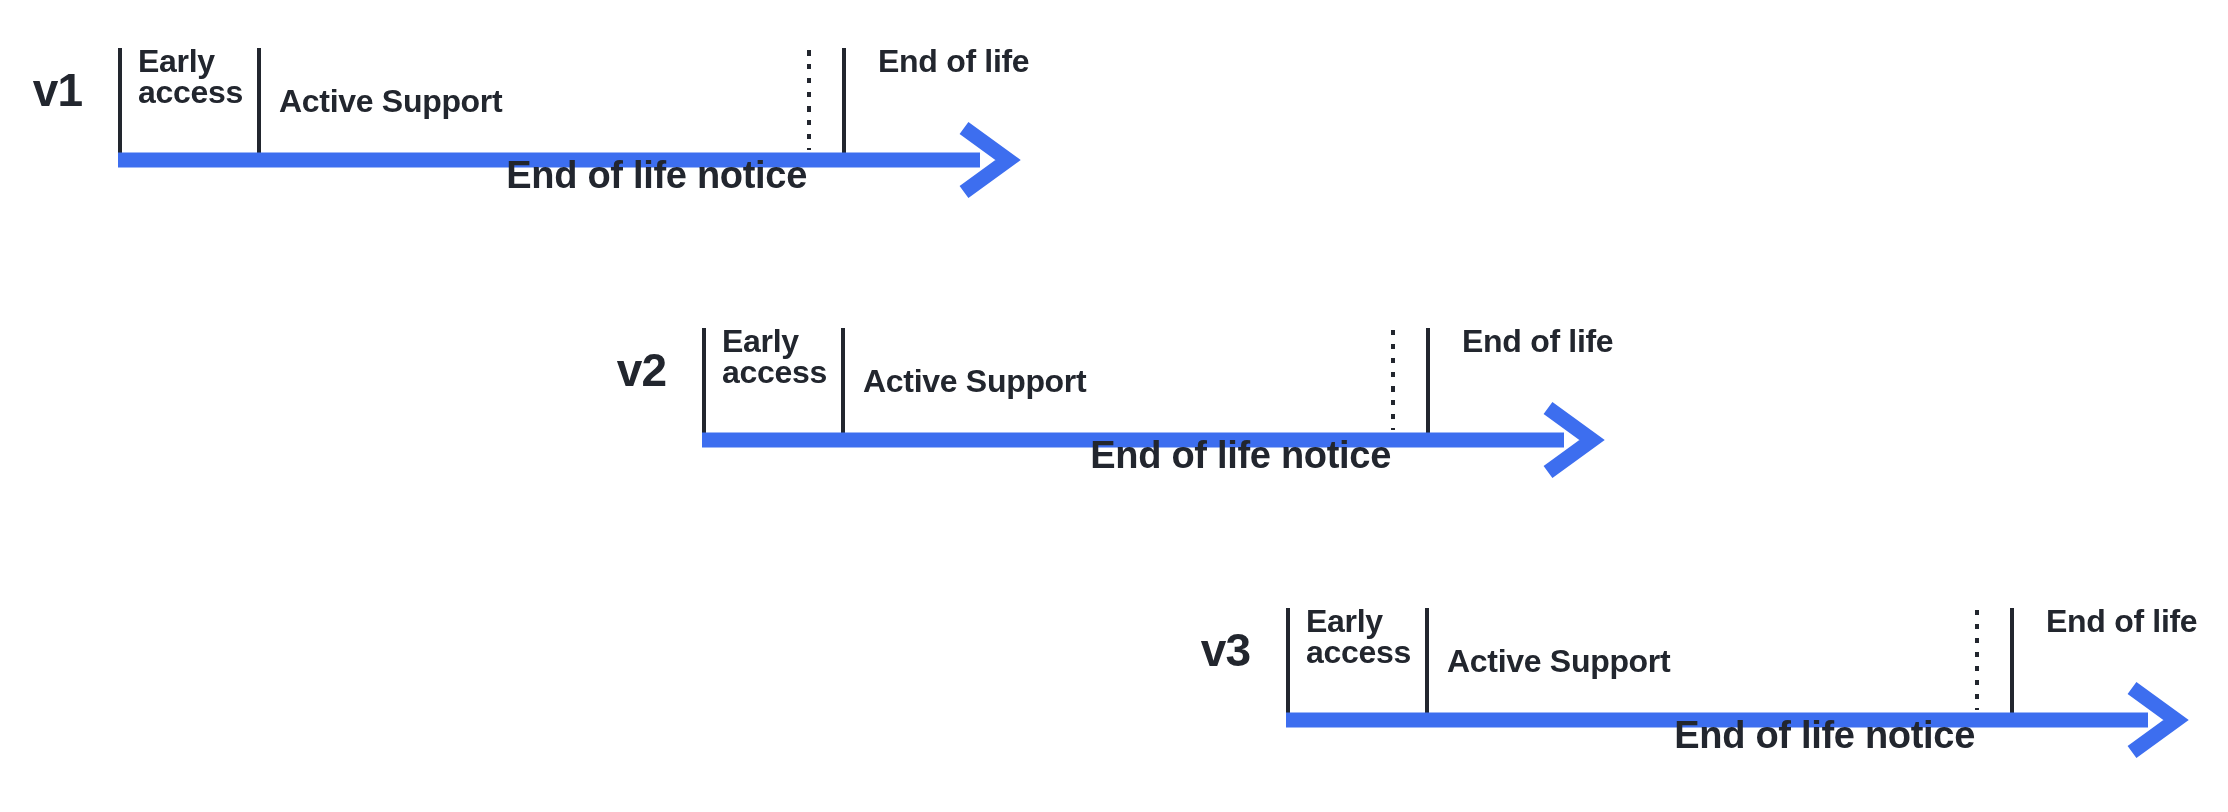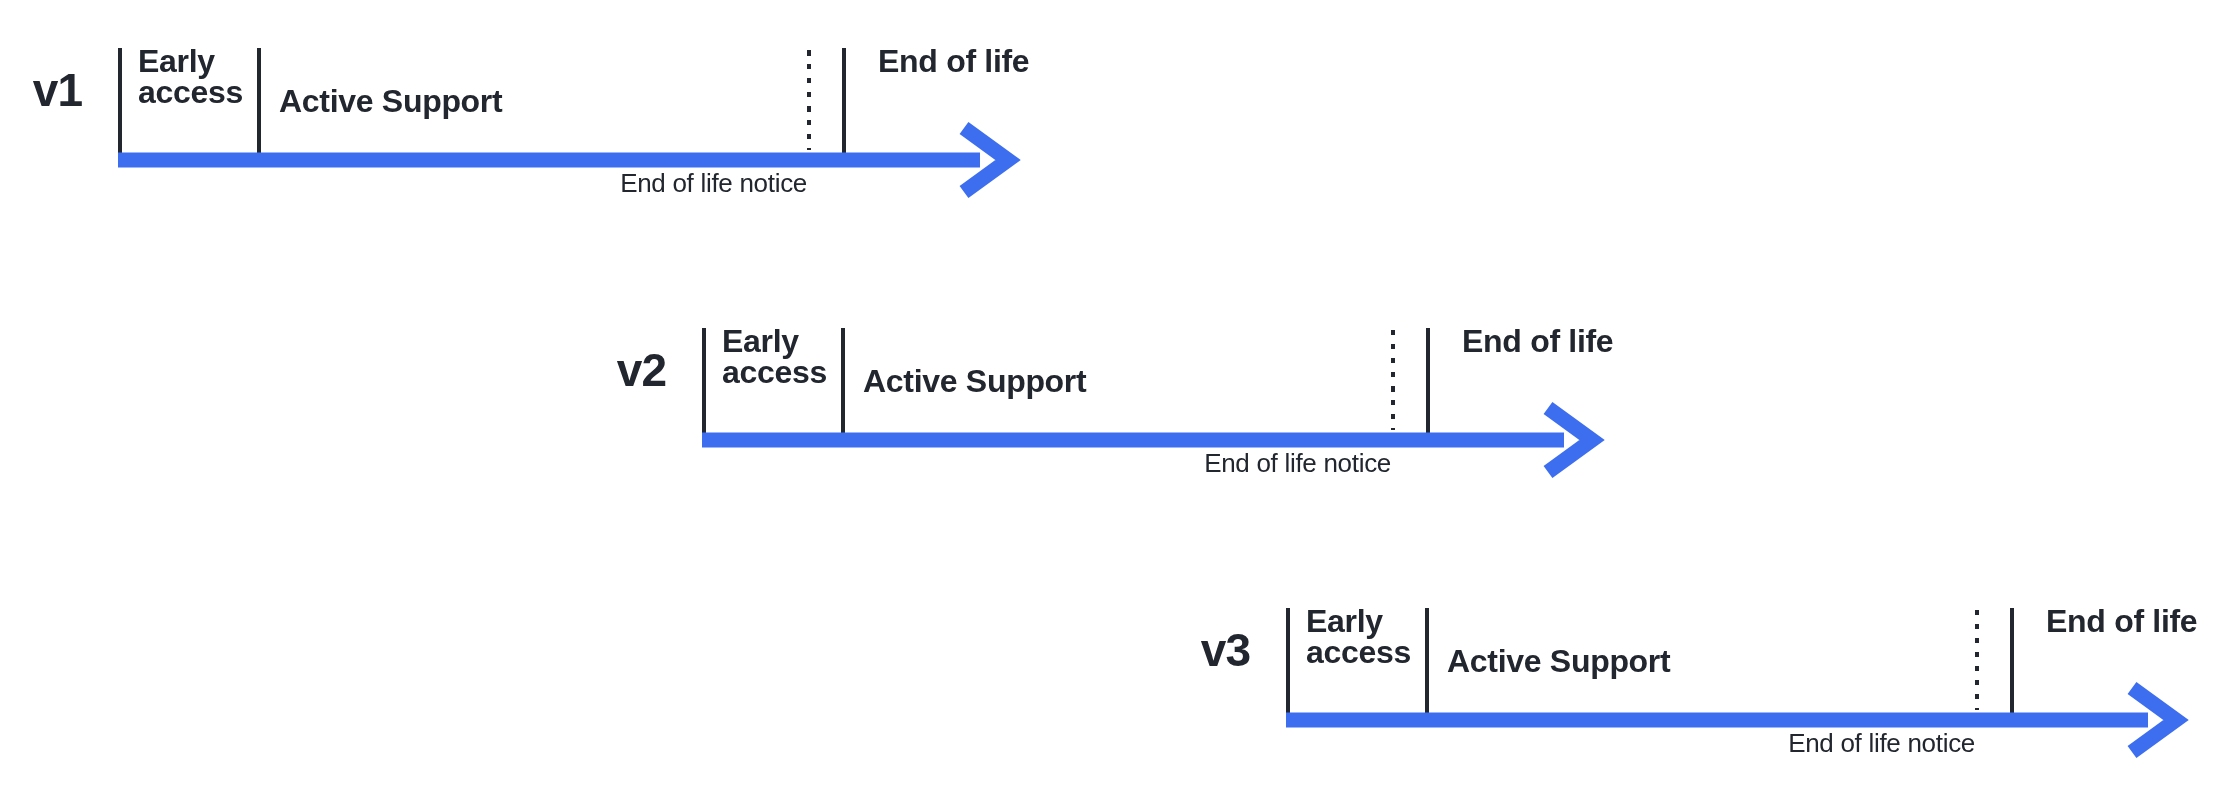--- a/index.html
+++ b/index.html
@@ -75,24 +75,24 @@
     position: absolute;
     left: 0; top: 72px;
     width: 910px; height: 80px;
     display: block;
   }
   .arrow-svg .shaft { stroke: var(--blue); stroke-width: 15; }
   .arrow-svg .head  { stroke: var(--blue); stroke-width: 15; fill: none; stroke-linejoin: miter; stroke-miterlimit: 10; }
 
   .notice {
     position: absolute;
-    left: 339px; top: 120px; width: 350px;
+    left: 339px; top: 112px; width: 350px;
     text-align: right;
-    font-weight: 400;
-    font-size: 26px;
+    font-weight: 700;
+    font-size: 38px;
     line-height: 31px;
     letter-spacing: -0.3px;
     color: var(--ink);
   }
 </style>
 </head>
 <body>
 
 <div class="canvas">
 

